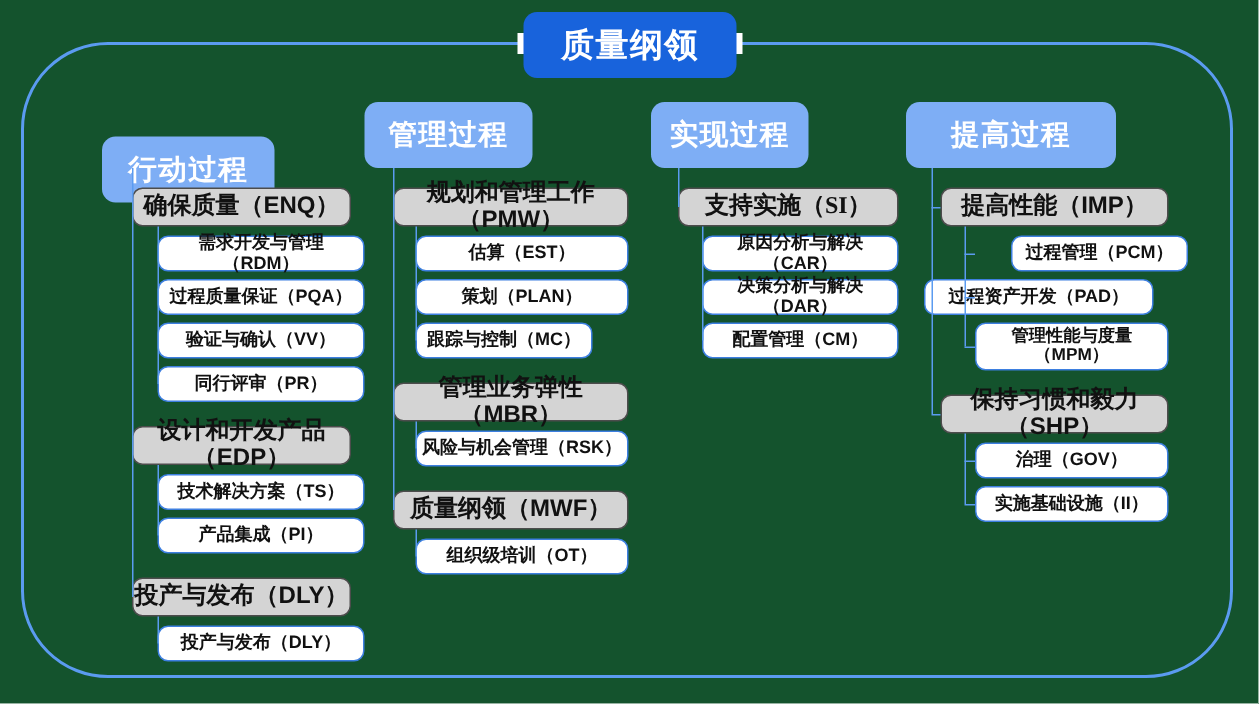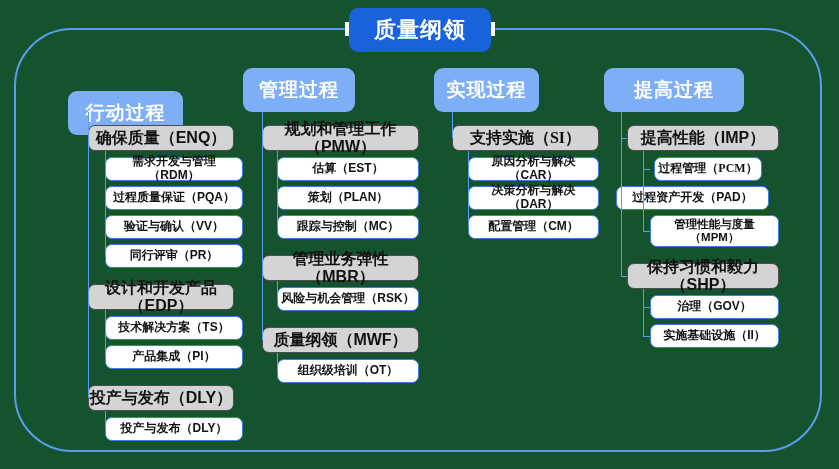--- a/index.html
+++ b/index.html
@@ -166,21 +166,21 @@
       <div class="hline" style="left: 105px; top: 429px; width: 0px;"></div>
       <div class="vline" style="left: 105px; top: 411px; height: 18px;"></div>
       <div class="vline" style="left: 88px; top: 112px; height: 286px;"></div>
       <div class="col-header lbl" style="left: 243px; top: 68px; width: 112px;">管理过程</div>
       <div class="group-box lbl" style="left: 262px; top: 125px; width: 157px;">规划和管理工作（PMW）</div>
       <div class="hline" style="left: 262px; top: 138px; width: 0px;"></div>
       <div class="leaf-box lbl" style="left: 277px; top: 157px; width: 142px;">估算（EST）</div>
       <div class="hline" style="left: 277px; top: 169px; width: 0px;"></div>
       <div class="leaf-box lbl" style="left: 277px; top: 186px; width: 142px;">策划（PLAN）</div>
       <div class="hline" style="left: 277px; top: 198px; width: 0px;"></div>
-      <div class="leaf-box lbl" style="left: 277px; top: 215px; width: 142px;">跟踪与控制（MC）</div>
+      <div class="leaf-box lbl" style="left: 277px; top: 215px; width: 118px;">跟踪与控制（MC）</div>
       <div class="hline" style="left: 277px; top: 227px; width: 0px;"></div>
       <div class="vline" style="left: 277px; top: 151px; height: 76px;"></div>
       <div class="group-box lbl" style="left: 262px; top: 255px; width: 157px;">管理业务弹性（MBR）</div>
       <div class="hline" style="left: 262px; top: 268px; width: 0px;"></div>
       <div class="leaf-box lbl" style="left: 277px; top: 287px; width: 142px;">风险与机会管理（RSK）</div>
       <div class="hline" style="left: 277px; top: 299px; width: 0px;"></div>
       <div class="vline" style="left: 277px; top: 281px; height: 18px;"></div>
       <div class="group-box lbl" style="left: 262px; top: 327px; width: 157px;">质量纲领（MWF）</div>
       <div class="hline" style="left: 262px; top: 340px; width: 0px;"></div>
       <div class="leaf-box lbl" style="left: 277px; top: 359px; width: 142px;">组织级培训（OT）</div>
@@ -194,21 +194,21 @@
       <div class="hline" style="left: 468px; top: 169px; width: 0px;"></div>
       <div class="leaf-box lbl" style="left: 468px; top: 186px; width: 131px;">决策分析与解决（DAR）</div>
       <div class="hline" style="left: 468px; top: 198px; width: 0px;"></div>
       <div class="leaf-box lbl" style="left: 468px; top: 215px; width: 131px;">配置管理（CM）</div>
       <div class="hline" style="left: 468px; top: 227px; width: 0px;"></div>
       <div class="vline" style="left: 468px; top: 151px; height: 76px;"></div>
       <div class="vline" style="left: 452px; top: 112px; height: 26px;"></div>
       <div class="col-header lbl" style="left: 604px; top: 68px; width: 140px;">提高过程</div>
       <div class="group-box lbl" style="left: 627px; top: 125px; width: 152px;">提高性能（IMP）</div>
       <div class="hline" style="left: 621px; top: 138px; width: 6px;"></div>
-      <div class="leaf-box lbl" style="left: 654px; top: 157px; width: 108px; font-family: Liberation Serif, serif;">过程管理（PCM）</div>
+      <div class="leaf-box lbl" style="left: 674px; top: 157px; width: 118px;">过程管理（PCM）</div>
       <div class="hline" style="left: 643px; top: 169px; width: 7px;"></div>
       <div class="leaf-box lbl" style="left: 616px; top: 186px; width: 153px; text-align: right;">过程资产开发（PAD）</div>
       <div class="hline" style="left: 643px; top: 198px; width: 7px;"></div>
       <div class="leaf-box two-line lbl" style="left: 650px; top: 215px; width: 129px;">管理性能与度量
 （MPM）</div>
       <div class="hline" style="left: 643px; top: 231px; width: 7px;"></div>
       <div class="vline" style="left: 643px; top: 151px; height: 80px;"></div>
       <div class="group-box lbl" style="left: 627px; top: 263px; width: 152px;">保持习惯和毅力（SHP）</div>
       <div class="hline" style="left: 621px; top: 276px; width: 6px;"></div>
       <div class="leaf-box lbl" style="left: 650px; top: 295px; width: 129px;">治理（GOV）</div>

